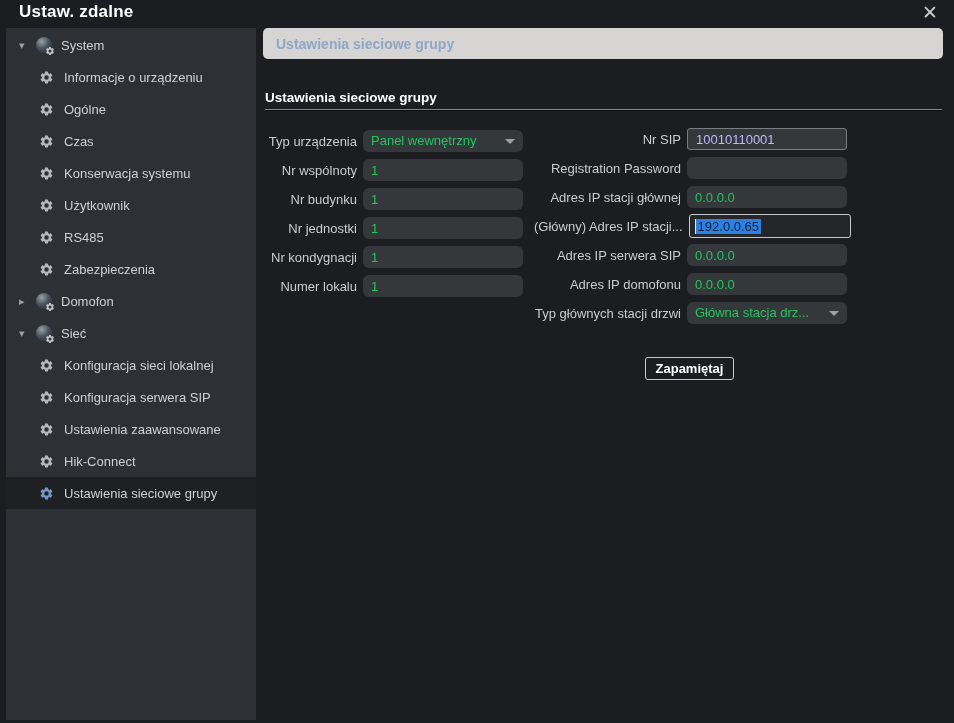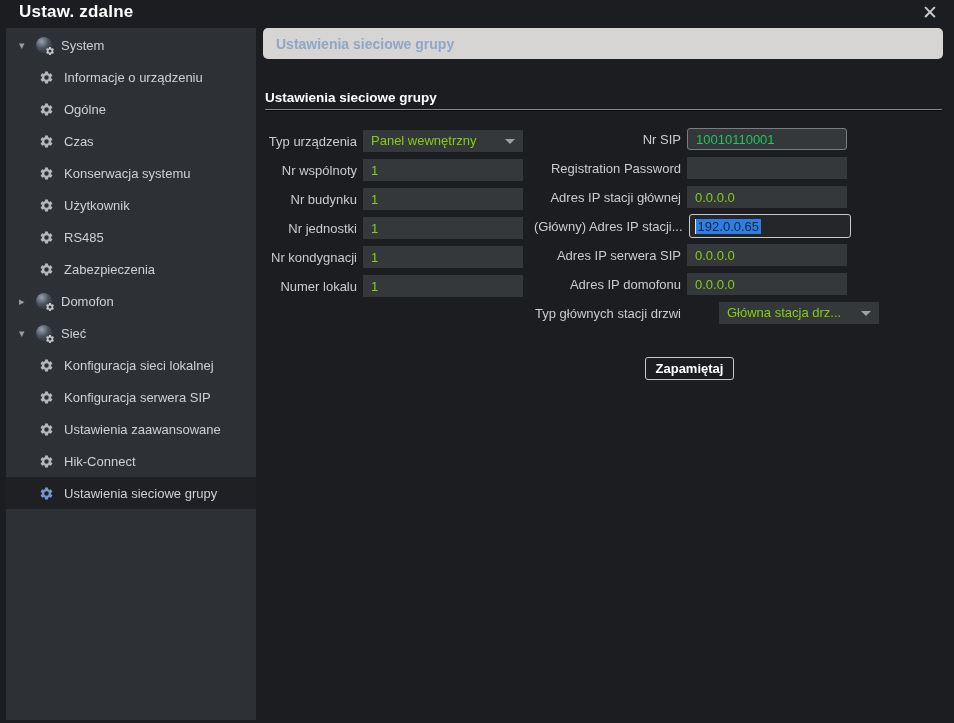--- a/index.html
+++ b/index.html
@@ -64,48 +64,48 @@
     border-top:1px solid #85888b; border-bottom:1px solid #0a0b0c;
   }
   
   .col-left  { position:absolute; left:263px; top:130px; }
   .col-right { position:absolute; left:534px; top:128px; }
   .form-row  { display:flex; align-items:center; height:22px; margin-bottom:7px; }
   .form-label { color:#caccce; font-size:13px; text-align:right; white-space:nowrap; }
   .col-left  .form-label { flex:0 0 94px;  margin-right:6px; }
   .col-right .form-label { flex:0 0 147px; margin-right:6px; }
   .field, input.field {
-    width:160px; height:22px; background:#35383b; border:none; border-radius:0;
-    color:#84cc16; font-size:13px; line-height:20px; padding:0 8px;
+    width:160px; height:22px; background:#35383b; border:none; border-radius:6px;
+    color:#22c55e; font-size:13px; line-height:20px; padding:0 8px;
     font-family:"Liberation Sans", sans-serif; outline:none;
   }
   input.field-disabled {
     border:1px solid #7a7d80; border-radius:3px;
-    color:#22c55e; background:#35383b;
+    color:#c4b5fd; background:#35383b;
   }
   .field-focused {
     width:162px; height:24px; background:#24262a;
     border:1px solid #c6c8ca; border-radius:3px;
     display:flex; align-items:center; padding:0 5px;
   }
   .sel-text {
     background:#2d80e2; color:#0d2340; font-size:13px; padding:0 2px;
     border-left:1px solid #dfe2e5;
     text-align:right;
   }
   .dropdown {
     display:flex; align-items:center; justify-content:space-between; cursor:default;
     white-space:nowrap; overflow:hidden;
   }
   .dd-arrow {
     width:0; height:0; flex:0 0 auto; margin-left:6px;
     border-left:5px solid transparent; border-right:5px solid transparent;
     border-top:5px solid #9da1a5;
   }
-  .door-row { margin-top:4px;gap:32px; }
+  .door-row { margin-top:4px; }
   .save-btn {
     position:absolute; left:645px; top:357px; width:89px; height:23px;
     background:transparent; border:1px solid #c6c8ca; border-radius:3px;
     color:#ffffff; font-size:13px; font-weight:bold;
     font-family:"Liberation Sans", sans-serif; line-height:20px;
   }
 </style>
 </head>
 <body>
 

